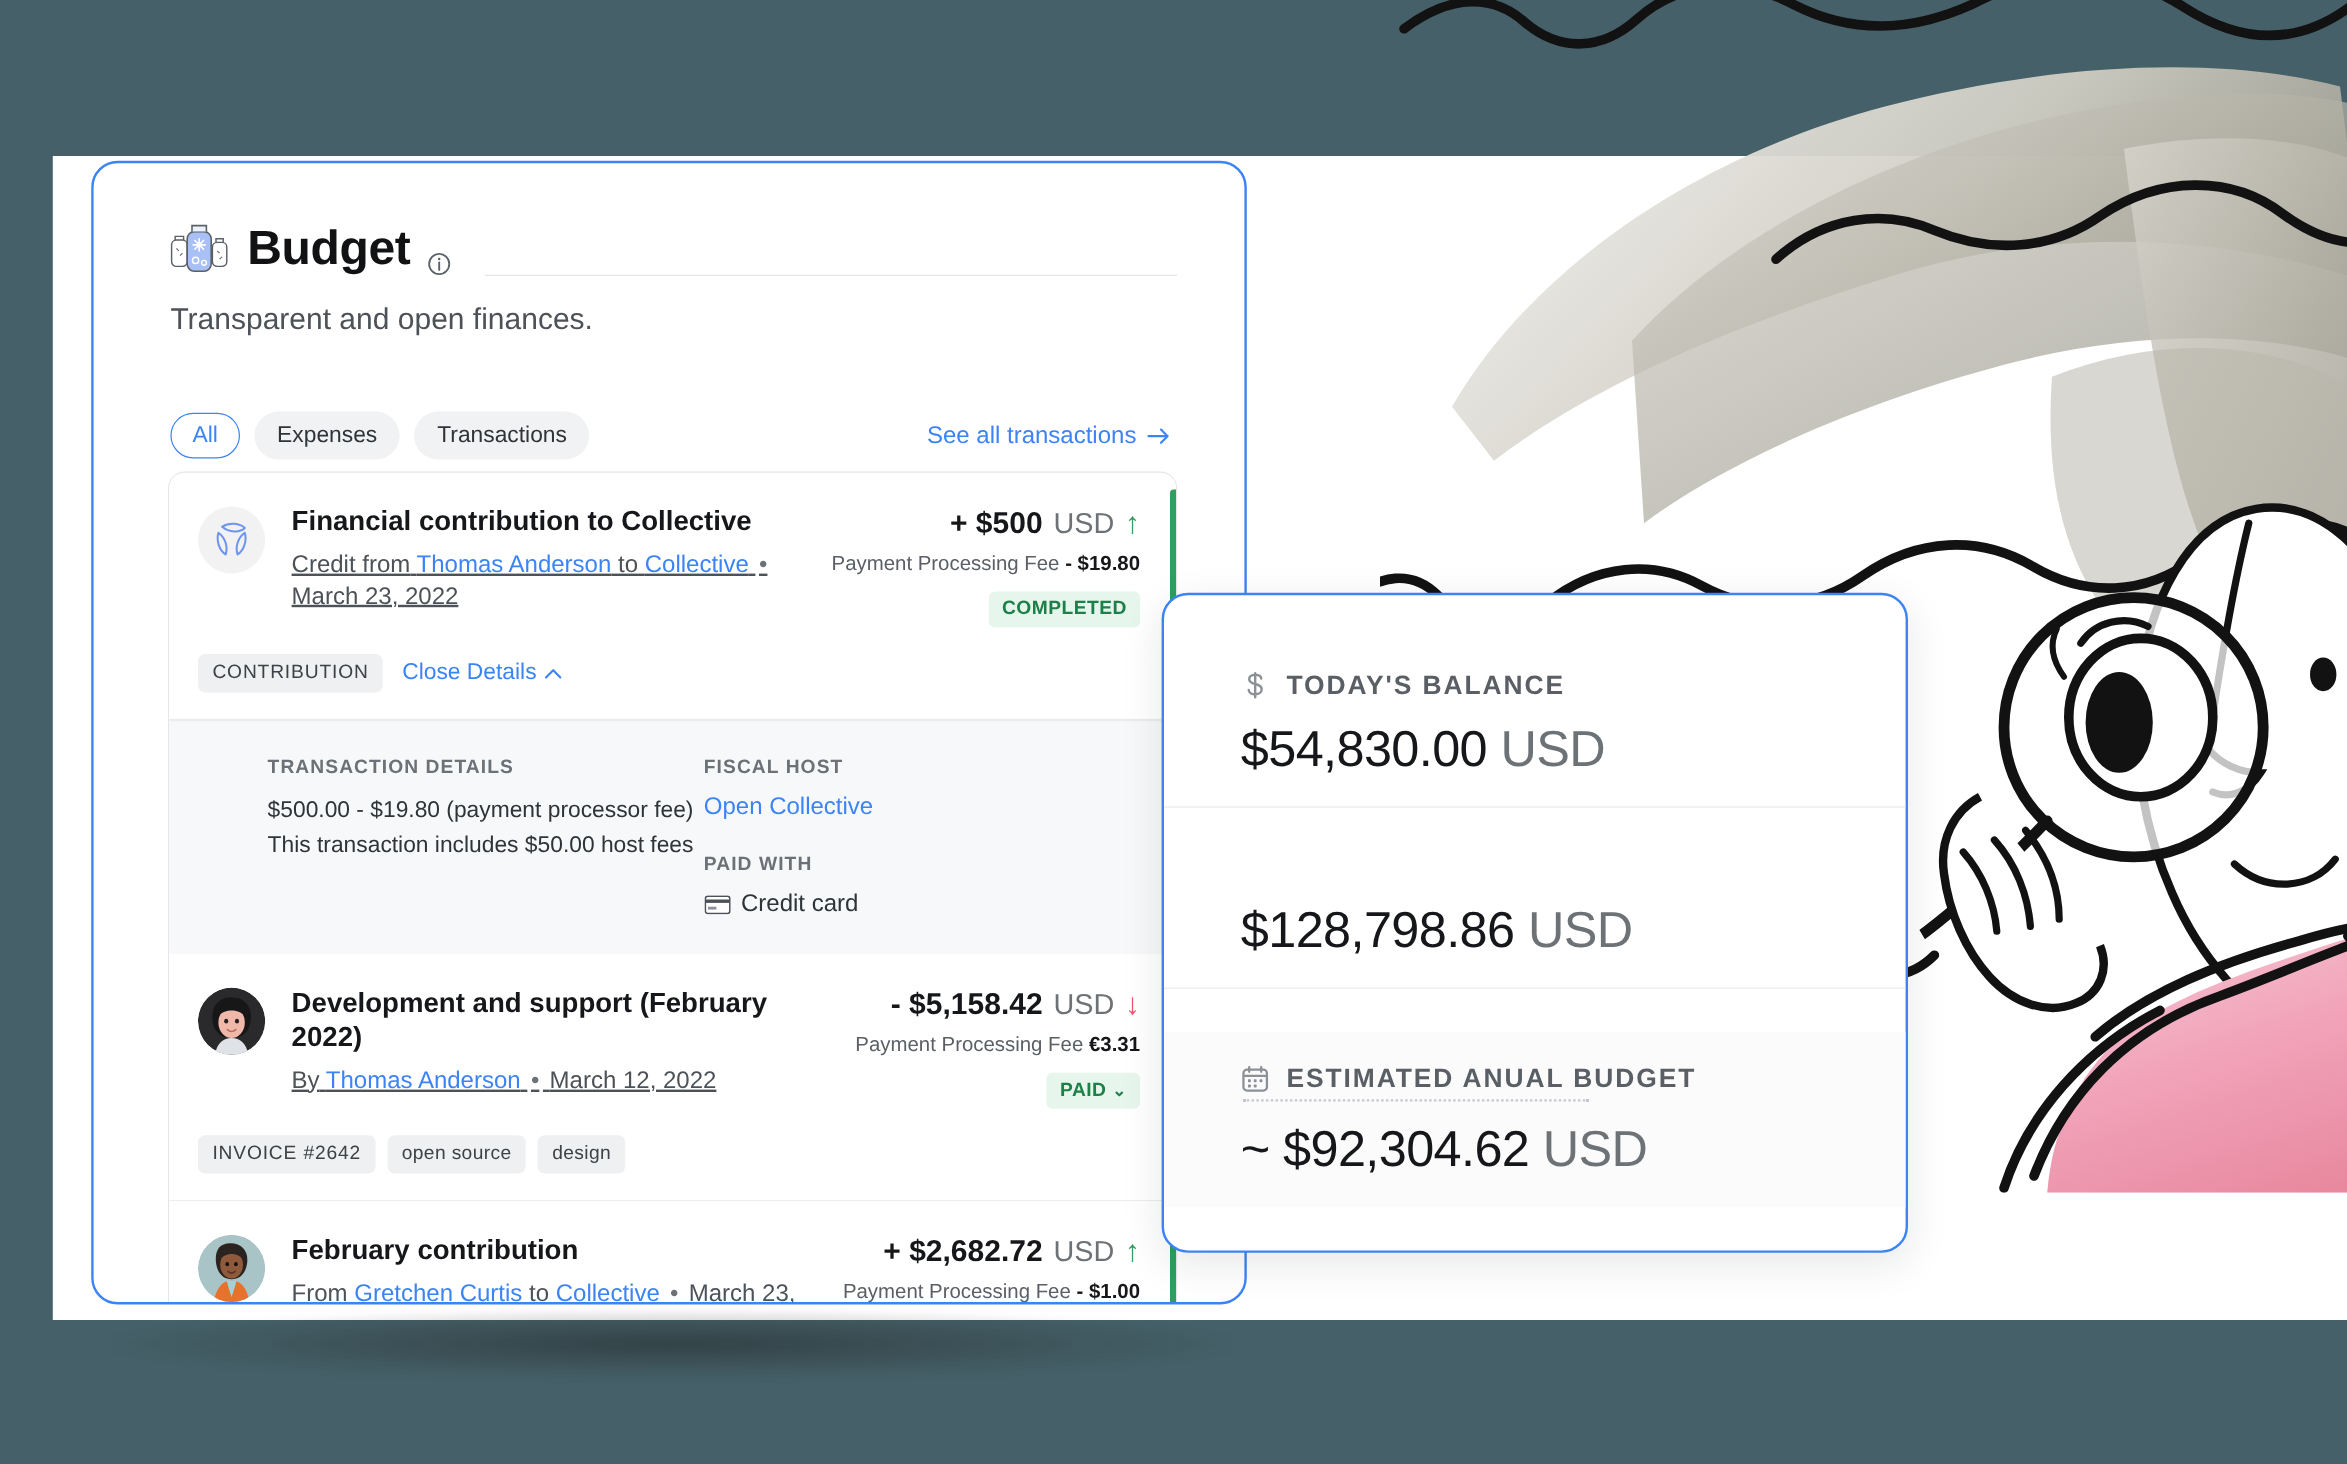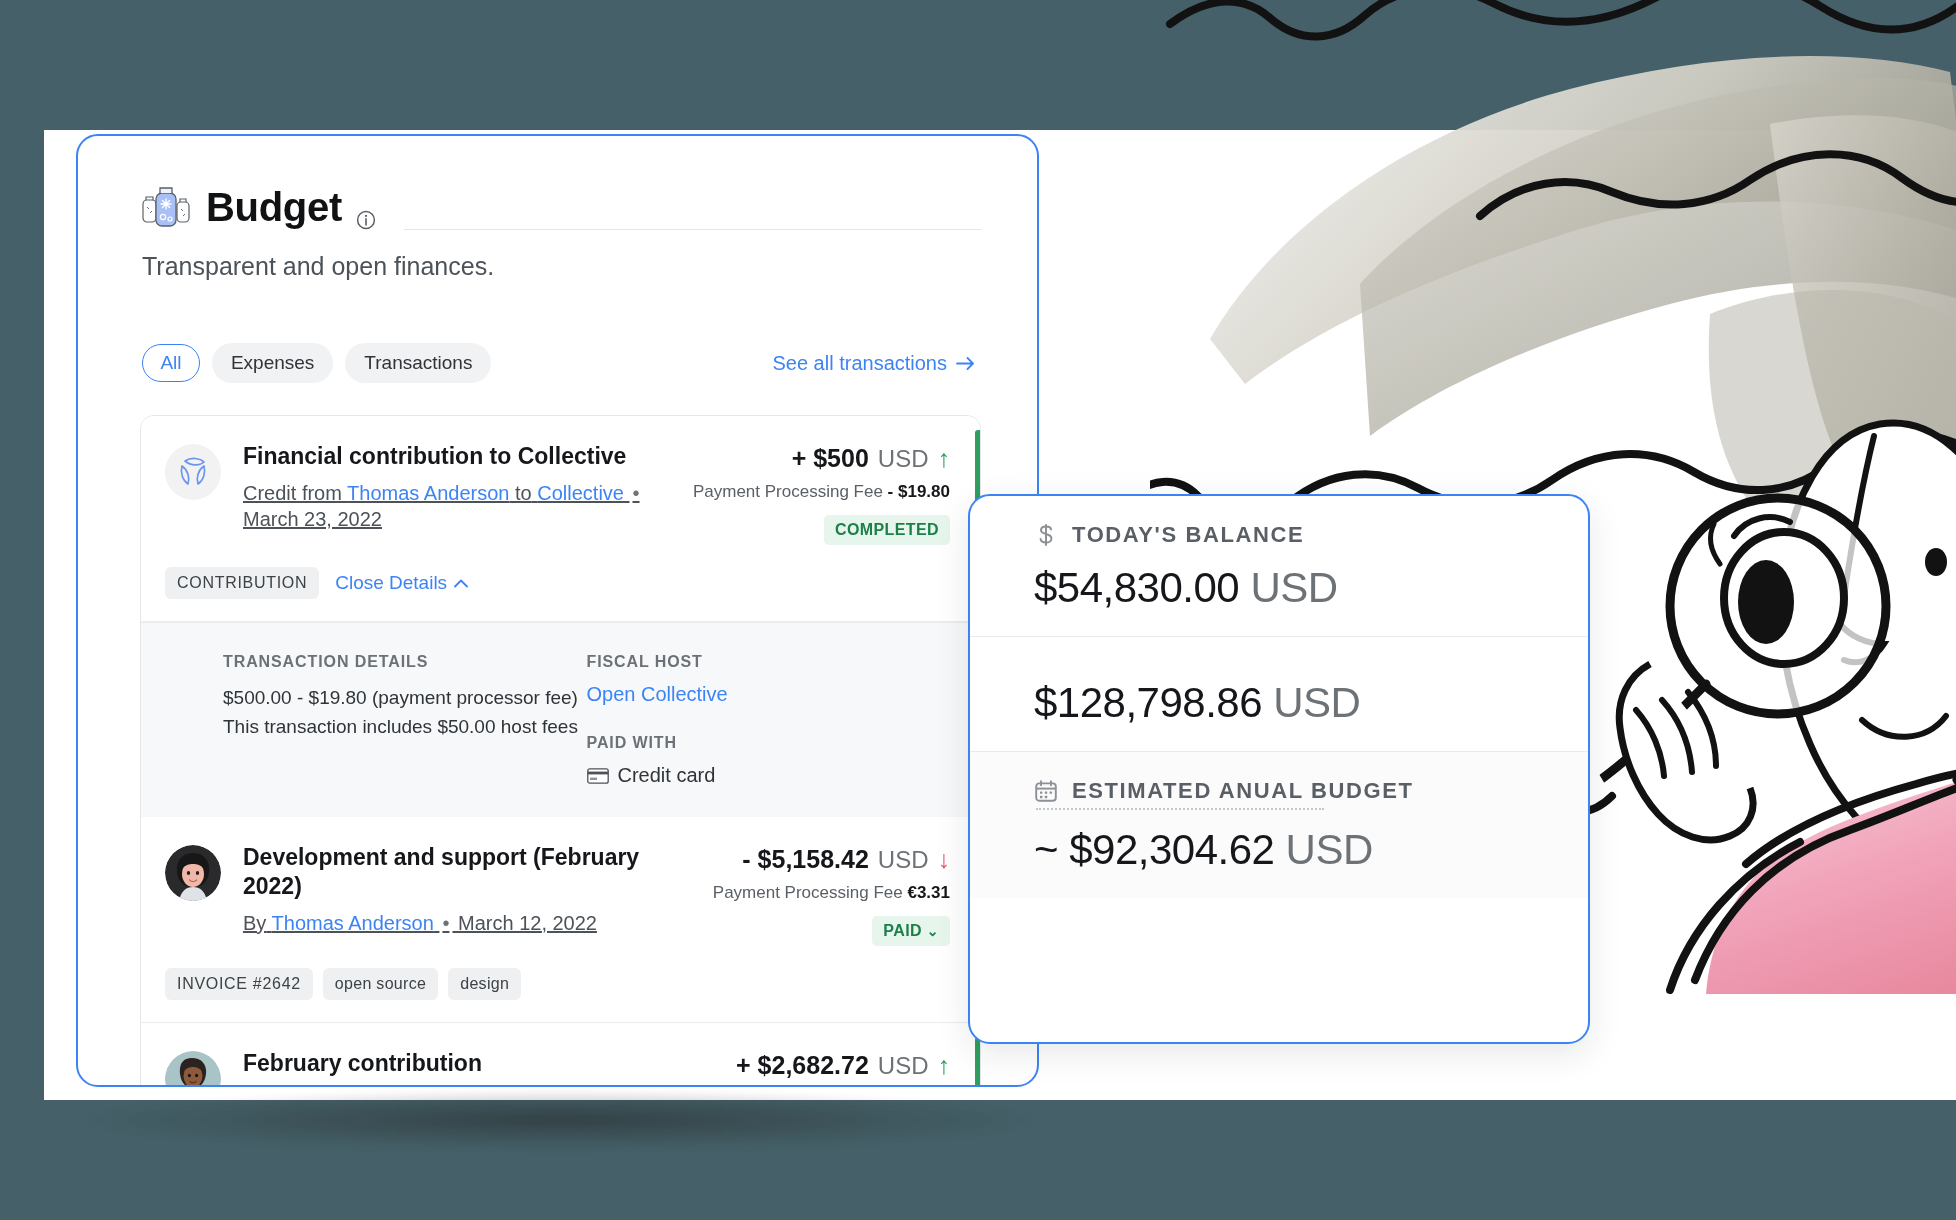--- a/index.html
+++ b/index.html
@@ -74,21 +74,21 @@
   }
   .see-all {
     margin-left: auto;
     font-size: 20px; color: #3c84f5;
     white-space: nowrap; cursor: pointer;
     display: flex; align-items: center; gap: 9px;
   }
 
   
   .tx-list {
-    margin-top: 32px;
+    margin-top: 10px;
     border: 1px solid #e4e6e9;
     border-radius: 14px;
     overflow: hidden;
     background: #fff;
     position: relative;
   }
   .tx-row {
     position: relative;
     padding: 26px 30px 22px 24px;
     border-bottom: 1px solid #ececee;
@@ -177,20 +177,21 @@
     width: 622px; height: 550px;
     background: #ffffff;
     border: 2px solid #3c84f5;
     border-radius: 22px;
     overflow: hidden;
     box-shadow: 0 10px 34px rgba(20,30,40,0.10);
   }
   .stat {
     padding: 26px 0 24px 64px;
     border-bottom: 1px solid #e9eaec;
+    margin-top: 36px;
   }
   .stat:last-child { border-bottom: none; background: #fbfbfc; }
   .stat-label {
     display: flex; align-items: center; gap: 14px;
     font-size: 22px; font-weight: 600; letter-spacing: 1.6px;
     color: #595f65; text-transform: uppercase;
   }
   .stat-label .ico { width: 24px; height: 24px; flex: 0 0 auto; display: flex; align-items: center; justify-content: center; }
   .stat-value {
     margin-top: 16px;

